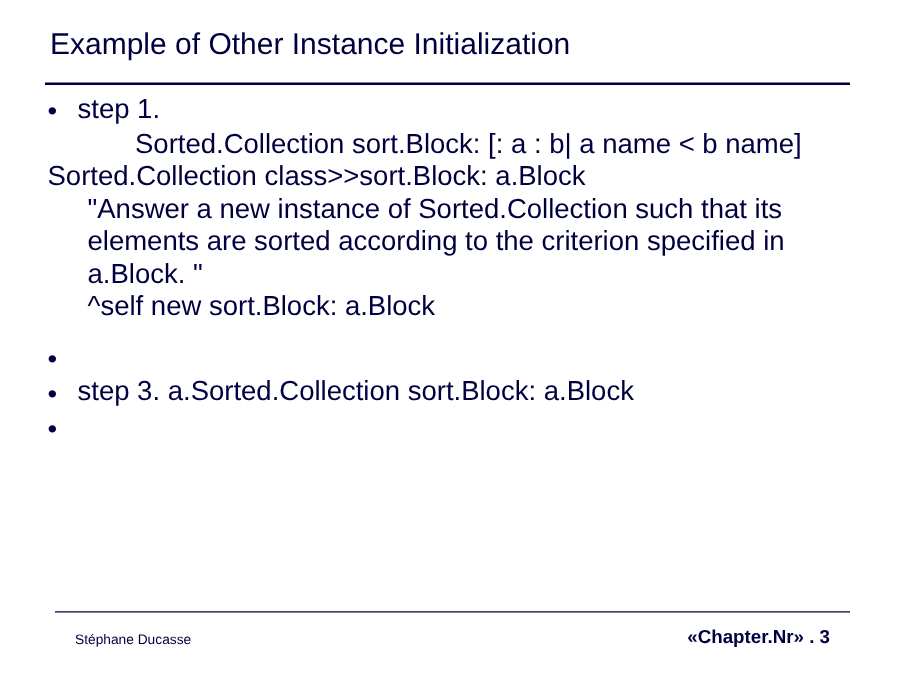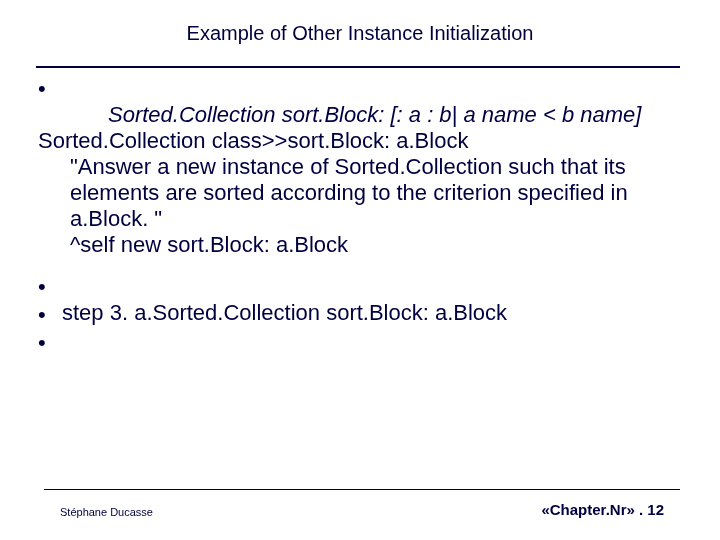--- a/index.html
+++ b/index.html
@@ -16,23 +16,23 @@
     position: relative;
     width: 720px;
     height: 540px;
     box-sizing: border-box;
   }
   .title {
     position: absolute;
     top: 22px;
     left: 40px;
     right: 40px;
-    font-size: 20px;
+    font-size: 24px;
     font-weight: normal;
-    text-align: center;
+    text-align: left;
   }
   .title-underline {
     position: absolute;
     top: 66px;
     left: 36px;
     right: 40px;
     border-top: 2px solid #000040;
   }
   .body {
     position: absolute;
@@ -52,21 +52,20 @@
     text-align: left;
     font-size: 22px;
     line-height: 1.18;
     padding-top: 2px;
   }
   .bullet-text {
     flex: 1;
   }
   .indent {
     padding-left: 70px;
-    font-style: italic;
   }
   .block {
   }
   .block .line2 {
     padding-left: 32px;
   }
   .steps2 {
     margin-top: 14px;
   }
   .footer-line {
@@ -95,20 +94,21 @@
 
 <div class="slide">
 
   <div class="title">Example of Other Instance Initialization</div>
   <div class="title-underline"></div>
 
   <div class="body">
 
     <div class="bullet-row">
       <div class="bullet-dot">•</div>
+      <div class="bullet-text">step 1.</div>
     </div>
     <div class="indent">Sorted.Collection sort.Block: [: a : b| a name &lt; b name]</div>
 
     <div class="block">
       <div>Sorted.Collection class&gt;&gt;sort.Block: a.Block</div>
       <div class="line2">"Answer a new instance of Sorted.Collection such that its elements are sorted according to the criterion specified in a.Block. "</div>
       <div class="line2">^self new sort.Block: a.Block</div>
     </div>
 
     <div class="steps2">
@@ -121,15 +121,15 @@
       </div>
       <div class="bullet-row">
         <div class="bullet-dot">•</div>
       </div>
     </div>
 
   </div>
 
   <div class="footer-line"></div>
   <div class="footer-left">Stéphane Ducasse</div>
-  <div class="footer-right">«Chapter.Nr» . 12</div>
+  <div class="footer-right">«Chapter.Nr» . 3</div>
 
 </div>
 
 </body></html>

